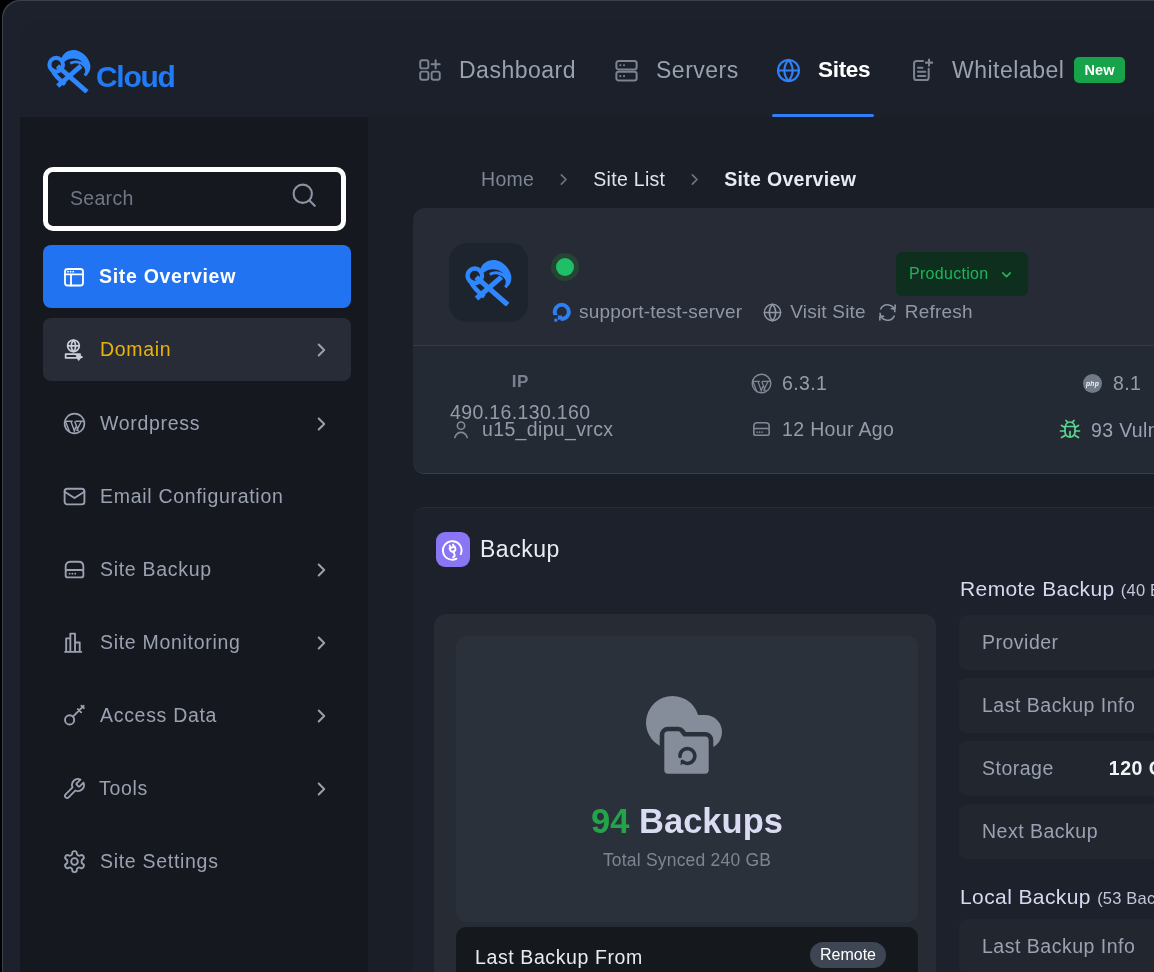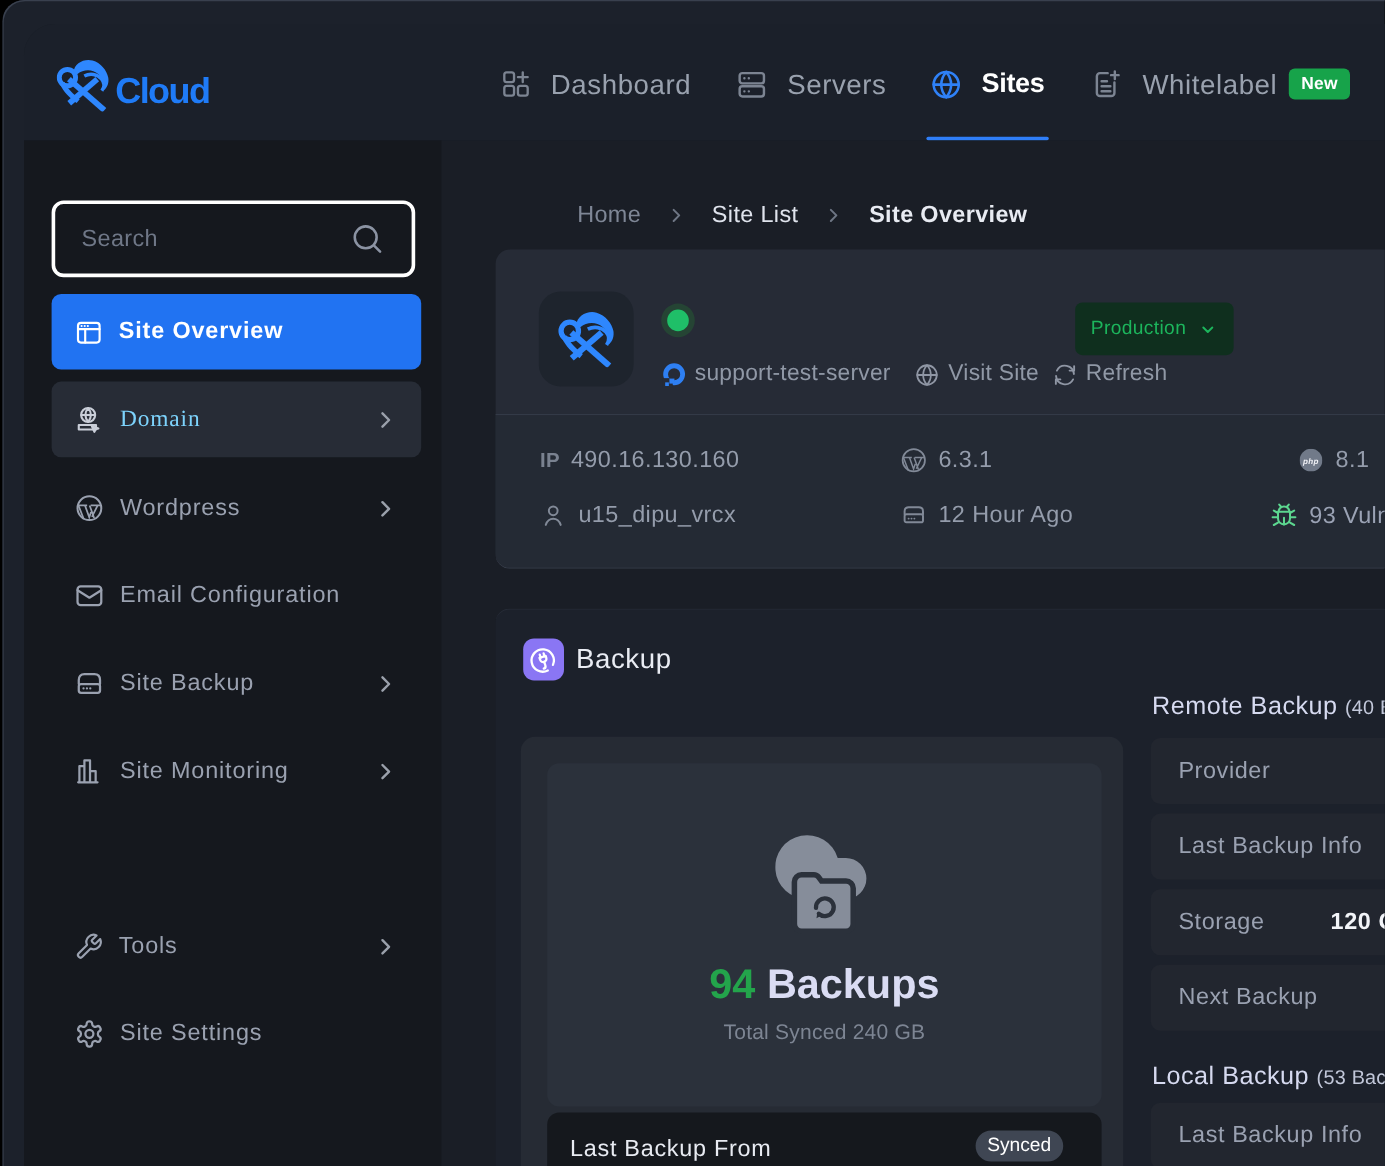--- a/index.html
+++ b/index.html
@@ -20,29 +20,29 @@
   .brand .word { color:#1f7bf7; font-size:30px; font-weight:bold; letter-spacing:-1.3px; margin-left:5px; margin-top:13px; }
   .nav { position:absolute; top:0; height:97px; display:flex; align-items:center; gap:16px;
     color:#99a1ae; font-size:23px; letter-spacing:0.5px; padding-top:3px; }
   .nav.active { color:#fff; font-weight:bold; font-size:22.5px; letter-spacing:-0.3px; }
   #underline { position:absolute; left:752px; top:94px; width:102px; height:3px; background:#2f7ef8; border-radius:2px; }
   .newbadge { background:#17a34a; color:#fff; font-size:14.5px; font-weight:bold;
     border-radius:5px; padding:5px 10px; margin-left:-6px; letter-spacing:0.2px; }
 
   
   .search { position:absolute; left:23px; top:50px; width:303px; height:64px;
-    border:3px solid #ffffff; border-radius:10px; display:flex; align-items:center;
+    border:5px solid #ffffff; border-radius:10px; display:flex; align-items:flex-end;
     padding:16px 22px; color:#6f7787; font-size:19.5px; letter-spacing:0.3px; }
   .search svg { margin-left:auto; }
   .mi { position:absolute; left:23px; width:308px; height:63px; display:flex;
     align-items:center; padding:0 19px; gap:13px; border-radius:8px;
     color:#9aa1b0; font-size:19.5px; letter-spacing:0.7px; }
   .mi .chev { margin-left:auto; }
   .mi.on { background:#2173f2; color:#fff; font-weight:bold; }
-  .mi.sub { background:#272c36; color:#7dd3fc;font-family:Liberation Serif, serif; }
+  .mi.sub { background:#272c36; color:#eab308; }
 
   
   .crumbs { position:absolute; left:414px; top:148px; display:flex; align-items:center;
     gap:21px; font-size:19.5px; color:#7e8695; letter-spacing:0.3px;margin-left:47px; }
   .crumbs .lt { color:#dfe3ec; }
   .crumbs .bold { color:#e8ebf2; font-weight:bold; }
 
   
   #sitecard { position:absolute; left:393px; top:188px; right:-10px; height:266px;
     background:#262b36; border-radius:12px; border-bottom:1px solid #39404d; }
@@ -204,20 +204,30 @@
     </div>
     <div class="mi" style="top:494px">
       <svg width="25" height="25" viewBox="0 0 24 24" fill="none" stroke="#9aa1b0" stroke-width="1.8" stroke-linecap="round" stroke-linejoin="round">
         <path d="M4 21V8h4v13M8 21V3.5h4.5V21M12.5 21v-9H17v9M3 21h15.5"></path>
       </svg>
       <span>Site Monitoring</span>
       <svg class="chev" width="22" height="22" viewBox="0 0 24 24" fill="none" stroke="#9aa0ab" stroke-width="2.2" stroke-linecap="round" stroke-linejoin="round">
           <path d="M9.5 6 15.5 12 9.5 18"></path>
         </svg>
     </div>
+    <div class="mi" style="top:567px">
+      <svg width="25" height="25" viewBox="0 0 24 24" fill="none" stroke="#9aa1b0" stroke-width="1.8" stroke-linecap="round" stroke-linejoin="round">
+        <circle cx="7.3" cy="16.2" r="4.4"></circle>
+          <path d="M10.5 13 20.8 2.7M15.2 5.8l3.2 3.2M18.6 2.6l2.4 2.4"></path>
+      </svg>
+      <span>Access Data</span>
+      <svg class="chev" width="22" height="22" viewBox="0 0 24 24" fill="none" stroke="#9aa0ab" stroke-width="2.2" stroke-linecap="round" stroke-linejoin="round">
+          <path d="M9.5 6 15.5 12 9.5 18"></path>
+        </svg>
+    </div>
     <div class="mi" style="top:640px">
       <svg width="24" height="24" viewBox="0 0 24 24" fill="none" stroke="#9aa1b0" stroke-width="1.8" stroke-linecap="round" stroke-linejoin="round">
         <path d="M14.7 6.3a1 1 0 0 0 0 1.4l1.6 1.6a1 1 0 0 0 1.4 0l3.77-3.77a6 6 0 0 1-7.94 7.94l-6.91 6.91a2.12 2.12 0 0 1-3-3l6.91-6.91a6 6 0 0 1 7.94-7.94l-3.76 3.76z"></path>
       </svg>
       <span>Tools</span>
       <svg class="chev" width="22" height="22" viewBox="0 0 24 24" fill="none" stroke="#9aa0ab" stroke-width="2.2" stroke-linecap="round" stroke-linejoin="round">
           <path d="M9.5 6 15.5 12 9.5 18"></path>
         </svg>
     </div>
     <div class="mi" style="top:713px">
@@ -280,21 +290,21 @@
         <span class="gap3"></span>
       <svg width="21" height="21" viewBox="0 0 24 24" fill="none" stroke="#8f96a4" stroke-width="1.8" stroke-linecap="round" stroke-linejoin="round">
         <path d="M20.5 11a8.6 8.6 0 0 0-16.2-3.2M3.5 13a8.6 8.6 0 0 0 16.2 3.2"></path>
         <path d="M20.7 3.5v4.3h-4.3M3.3 20.5v-4.3h4.3"></path>
       </svg>
       <span class="gap"></span>
         <span>Refresh</span>
     </div>
     <div class="carddiv"></div>
     <div class="bottom"></div>
-    <div class="stat" style="left:37px; top:164px;">
+    <div class="stat" style="left:37px; top:164px;flex-direction:column;">
         <span class="lab">IP</span>
         <span>490.16.130.160</span>
       </div>
     <div class="stat" style="left:337px; top:164px;">
       <svg width="23" height="23" viewBox="0 0 24 24" fill="none" stroke="#818997" stroke-width="1.5">
         <circle cx="12" cy="12" r="9.7"></circle>
         <path d="M3 9.6l4.4 11.6M8.3 9.8l3.5 9.8 1.5-4.4M12.3 9.7l3.7 10.3M14.2 19.4 18.9 9.6" stroke-width="1.3"></path>
         <path d="M2.8 9.7h7.5M12.8 9.7h8" stroke-width="1.3"></path>
       </svg>
         <span>6.3.1</span>
@@ -353,21 +363,21 @@
             </g>
           <path d="M16 43a6 6 0 0 1 6-6h10.2a5 5 0 0 1 4 2l2.4 3.2H59a6 6 0 0 1 6 6V78a6 6 0 0 1-6 6H22a6 6 0 0 1-6-6Z" fill="#868d9a" stroke="#2b313b" stroke-width="4.6"></path>
           <path d="M34 64.5a7.4 7.4 0 1 1 2.4 5" stroke="#2b313b" stroke-width="3.6" fill="none" stroke-linecap="round"></path>
           <path d="M34.4 73.2l0.9-5.4 5.1 2z" fill="#2b313b"></path>
         </svg>
         <div class="big"><span class="grn">94</span> <span>Backups</span></div>
         <div class="sub">Total Synced 240 GB</div>
       </div>
       <div id="bkbar">
           <span class="t">Last Backup From</span>
-          <span class="rpill">Synced</span>
+          <span class="rpill">Remote</span>
         </div>
     </div>
     <div class="rbhead" style="top:69px">Remote Backup <span class="sm">(40 Backups)</span></div>
     <div class="rrow" style="top:107px">
         <span>Provider</span>
       </div>
     <div class="rrow" style="top:170px">
         <span>Last Backup Info</span>
       </div>
     <div class="rrow" style="top:233px">

